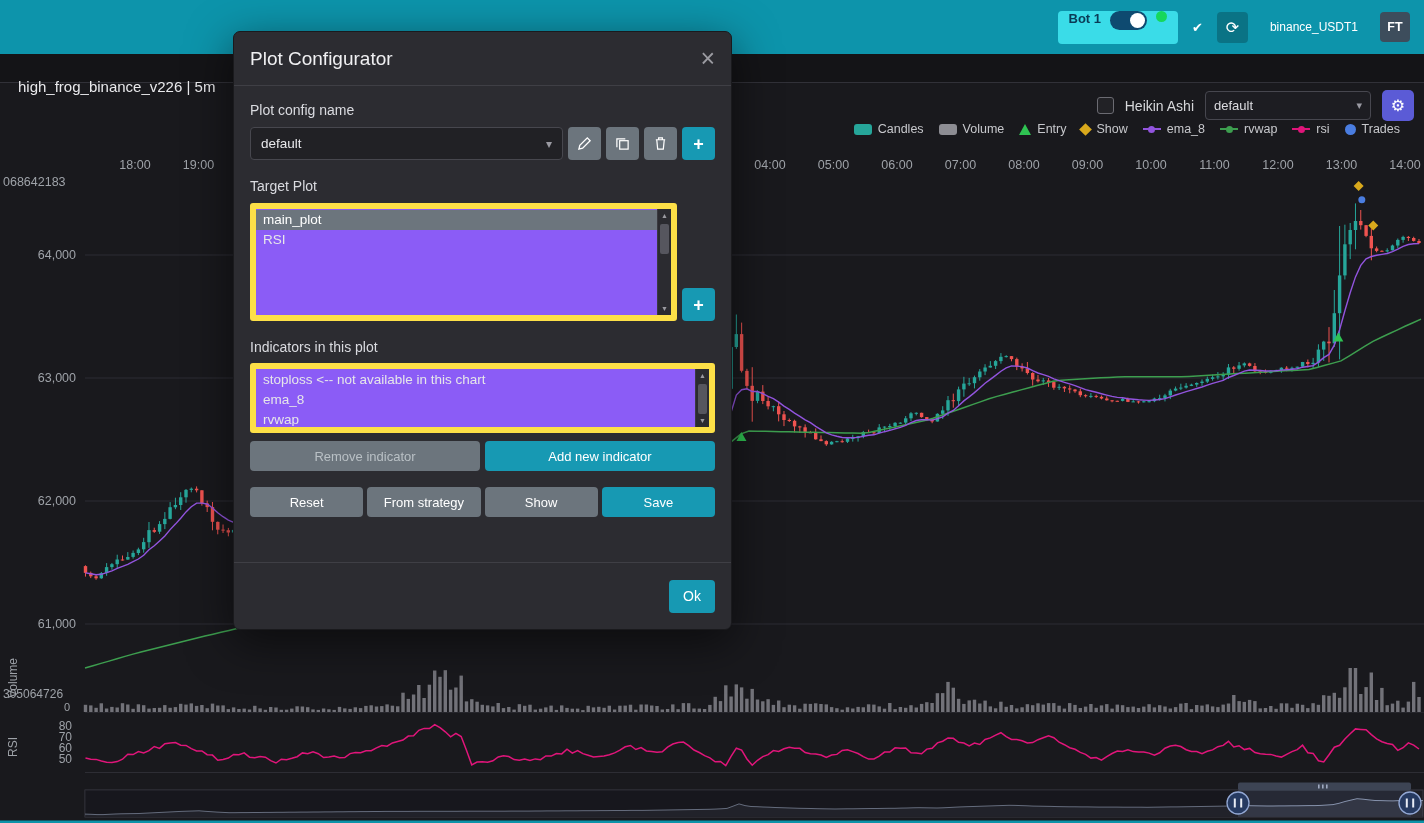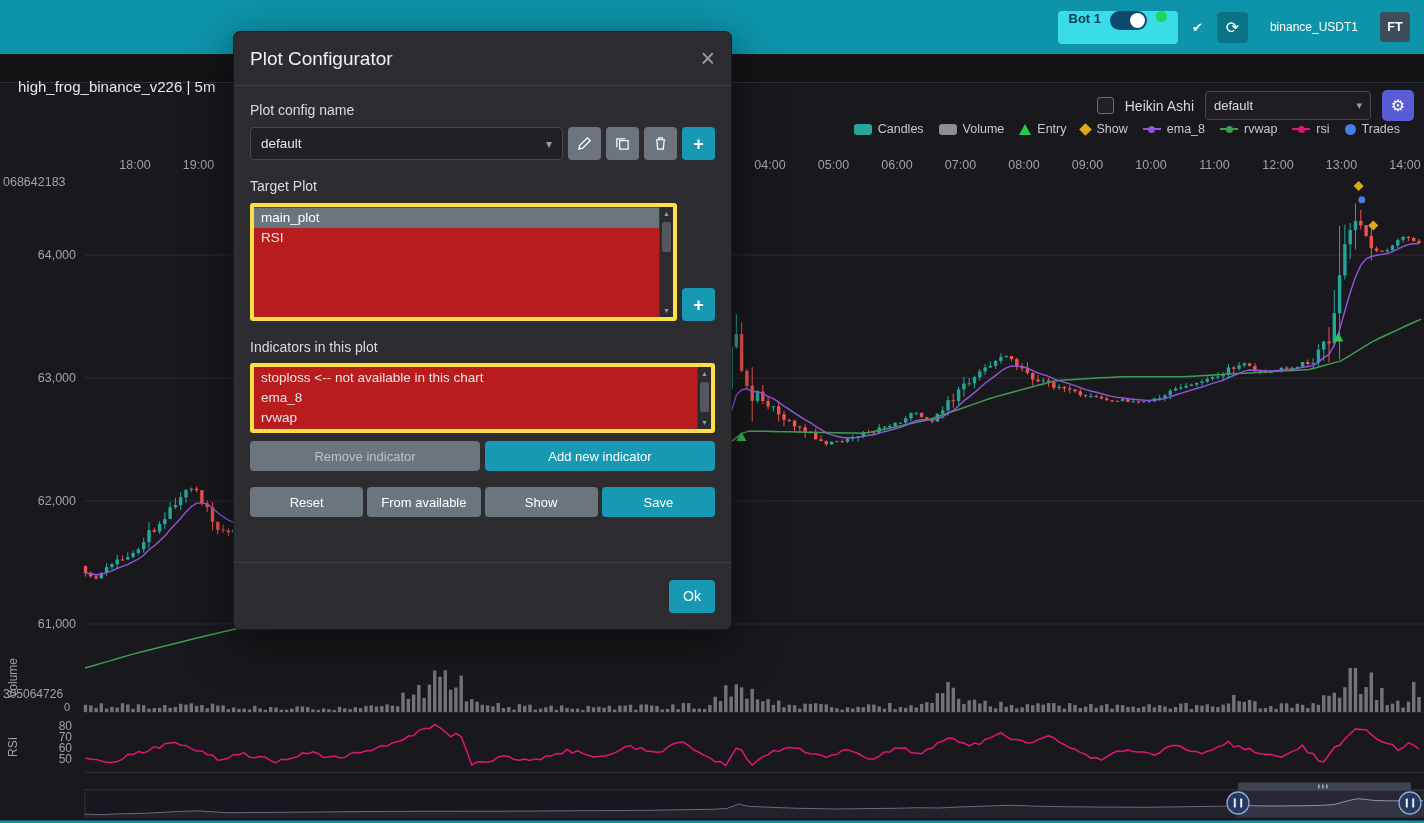--- a/index.html
+++ b/index.html
@@ -45,21 +45,21 @@
   .fld-label{font-size:14px;color:#dadbe0;margin-bottom:9px}
   .row1{display:flex;gap:5px;align-items:center}
   .cfg-select{flex:1;height:33px;background:#212125;border:1px solid #47474e;border-radius:4px;display:flex;align-items:center;
               justify-content:space-between;padding:0 10px;font-size:13.5px;color:#e8e8eb;cursor:pointer;box-sizing:border-box}
   .cfg-select .chev{color:#9a9aa2;font-size:12px}
   .sq-btn{width:33px;min-width:33px;height:33px;border-radius:4px;display:flex;align-items:center;justify-content:center;cursor:pointer;border:none}
   .btn-gray{background:#6c757d;color:#fff}
   .btn-teal{background:#1799b3;color:#fff}
   .mt18{margin-top:18px}
   .target-row{display:flex;gap:5px;align-items:stretch}
-  .listbox{position:relative;background:#b91c1c;border:4px solid #fde047;border-radius:3px;overflow:hidden;box-sizing:border-box}
+  .listbox{position:relative;background:#8b5cf6;border:6px solid #fde047;border-radius:3px;overflow:hidden;box-sizing:border-box}
   .lb1{flex:1;height:118px}
   .lb2{height:70px;margin-top:8px}
   .lb-items{position:absolute;left:0;top:1px;right:13px;bottom:1px;overflow:hidden}
   .list-item{height:20px;line-height:20px;font-size:13.5px;color:#e6e6e9;padding-left:7px;white-space:nowrap;cursor:pointer}
   .list-item.selected{background:#6c757d;color:#fff}
   .lb-scroll{position:absolute;right:0;top:0;bottom:0;width:13px;background:#2b2b30;border-left:1px solid #3a3a40}
   .lb-arrow{position:absolute;left:0;right:0;text-align:center;font-size:7px;color:#9a9aa0;cursor:pointer}
   .lb-arrow.up{top:3px}.lb-arrow.down{bottom:3px}
   .lb-thumb{position:absolute;right:2px;top:15px;width:9px;height:30px;background:#56565e;border-radius:2px;cursor:pointer}
   .plus-col{display:flex;flex-direction:column;justify-content:flex-end}
@@ -1046,21 +1046,21 @@
         <span class="lb-arrow down">▼</span>
       </div>
     </div>
 
     <div class="row-remove">
       <button class="btn btn-muted">Remove indicator</button>
       <button class="btn btn-teal">Add new indicator</button>
     </div>
     <div class="row-actions">
       <button class="btn btn-gray">Reset</button>
-      <button class="btn btn-gray">From available</button>
+      <button class="btn btn-gray">From strategy</button>
       <button class="btn btn-gray">Show</button>
       <button class="btn btn-teal">Save</button>
     </div>
   </div>
   <div class="modal-footer">
     <button class="btn btn-teal ok-btn">Ok</button>
   </div>
 </div>
 
 </body></html>

